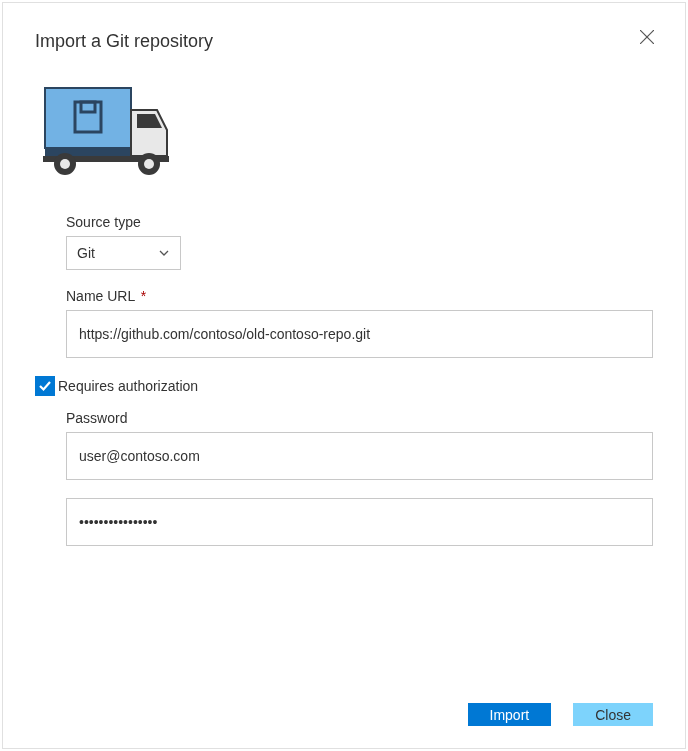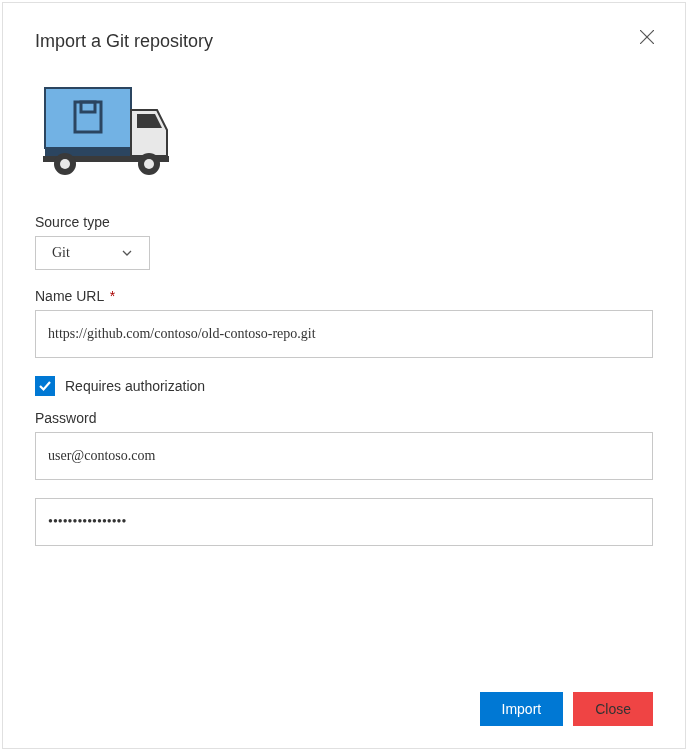--- a/index.html
+++ b/index.html
@@ -41,64 +41,64 @@
     }
     .close-btn svg {
       width: 14px;
       height: 14px;
     }
     .truck-wrap {
       margin-bottom: 32px;
     }
     .field-group {
       margin-bottom: 18px;
+      margin-left: 31px;
     }
     .field-label {
       font-size: 14px;
       color: #333;
       margin-bottom: 6px;
       display: block;
     }
     .required {
       color: #a80000;
       margin-left: 2px;
     }
     .select-wrap {
       border: 1px solid #c8c8c8;
       display: inline-flex;
       align-items: center;
-      padding: 6px 16px;
+      padding: 6px 10px;
       width: 115px;
       height: 34px;
       justify-content: space-between;
       cursor: pointer;
-      font-family: Liberation Serif, serif;
     }
     .select-wrap span {
       font-size: 14px;
       color: #333;
     }
     .chevron {
       width: 12px;
       height: 12px;
     }
     .text-input {
       width: 100%;
       border: 1px solid #c8c8c8;
       padding: 23px 12px;
       font-size: 14px;
-      font-family: Liberation Serif, serif;
+      font-family: Liberation Sans, sans-serif;
       color: #333;
       height: 36px;
       outline: none;
     }
     .checkbox-row {
       display: flex;
       align-items: center;
-      gap: 10px;
+      gap: 3px;
       margin-bottom: 14px;
     }
     .checkbox {
       width: 20px;
       height: 20px;
       background: #0078d4;
       display: flex;
       align-items: center;
       justify-content: center;
       cursor: pointer;
@@ -117,28 +117,29 @@
       right: 32px;
       display: flex;
       gap: 10px;
     }
     .btn {
       padding: 0 22px;
       font-size: 14px;
       font-family: inherit;
       border: none;
       cursor: pointer;
-      height: 34px;
+      height: 23px;
+      margin-left: 12px;
     }
     .btn-primary {
       background: #0078d4;
       color: #fff;
     }
     .btn-secondary {
-      background: #ef4444;
+      background: #7dd3fc;
       color: #333;
     }
   </style>
 </head>
 <body>
 
 <div class="dialog">
 
   <h1 class="dialog-title">Import a Git repository</h1>
 

